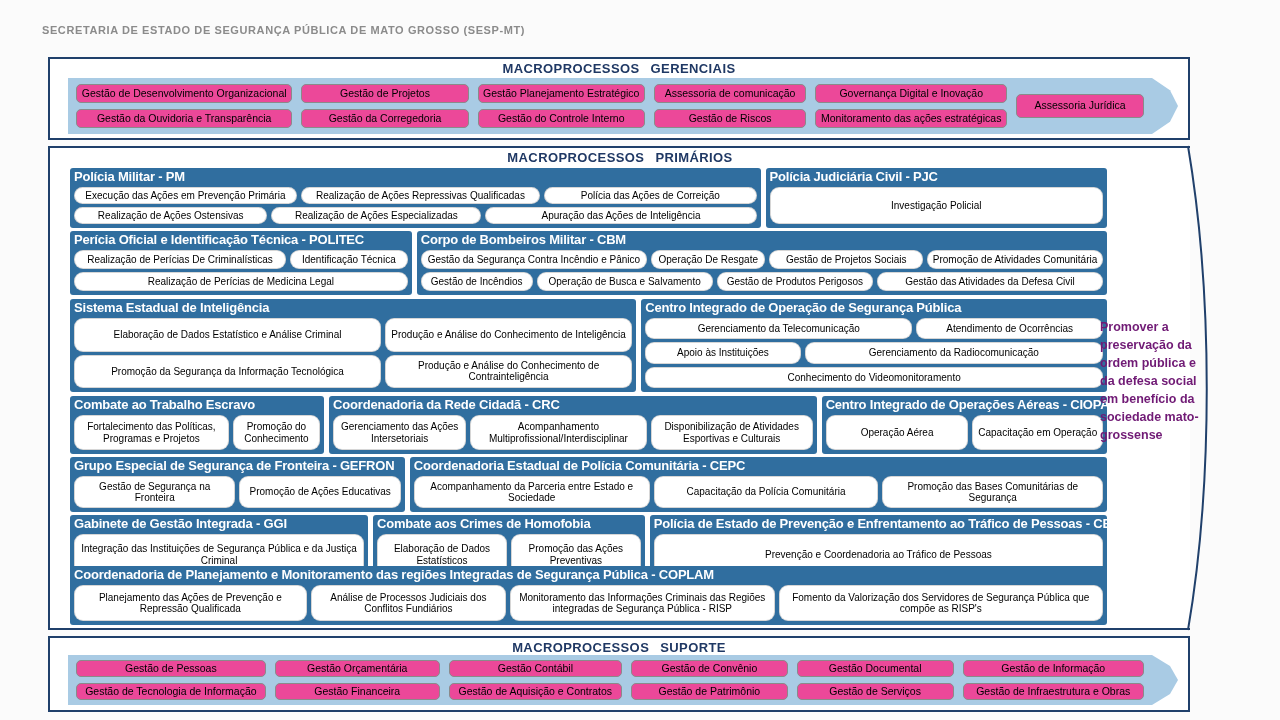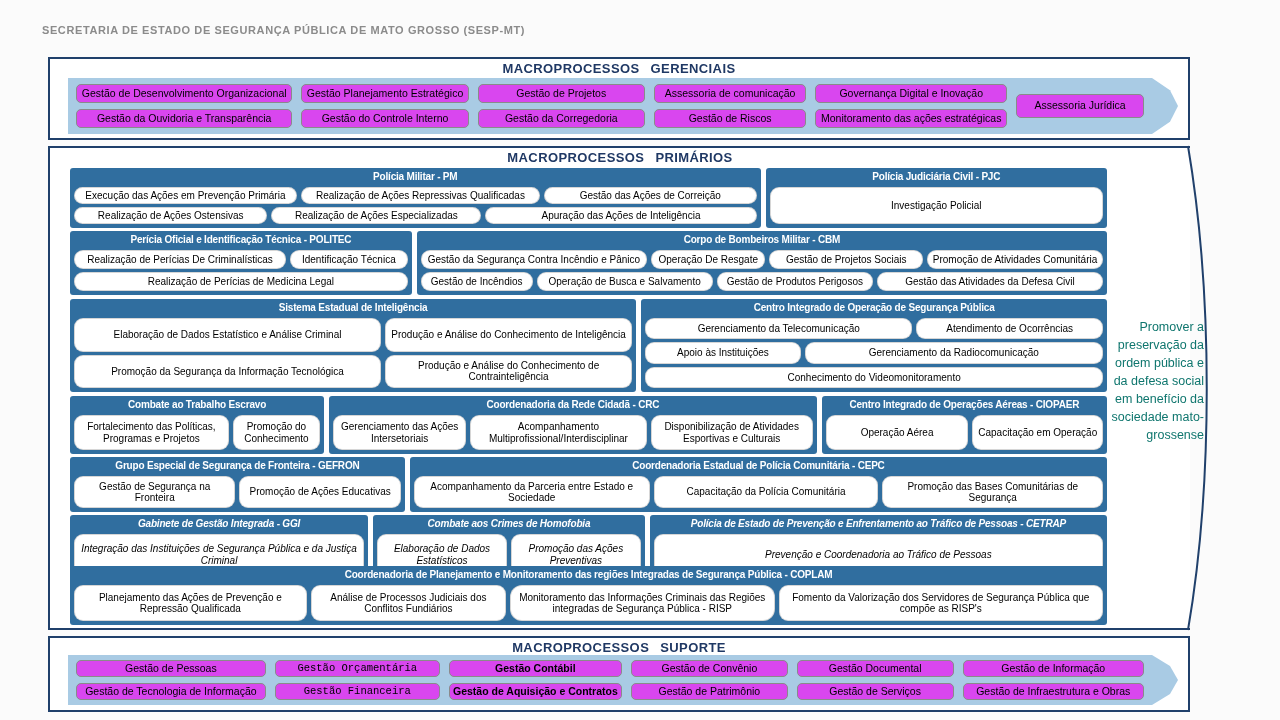--- a/index.html
+++ b/index.html
@@ -14,59 +14,59 @@
   #suporte{top:636px;height:76px;}
   .sec-title{text-align:center;font-weight:bold;color:#1f3864;font-size:13px;
              letter-spacing:.4px;word-spacing:7px;margin-top:2px;}
   
   .band{position:absolute;left:18px;background:#a9cbe4;display:flex;gap:9px;box-sizing:border-box;
         clip-path:polygon(0 0,calc(100% - 26px) 0,calc(100% - 8px) 22%,100% 50%,calc(100% - 8px) 78%,calc(100% - 26px) 100%,0 100%);}
   #gerenciais .band{top:19px;height:56px;width:1110px;padding:6px 34px 6px 8px;}
   #suporte .band{top:17px;height:50px;width:1110px;padding:5px 34px 5px 8px;}
   .band-col{display:flex;flex-direction:column;gap:6px;min-width:0;}
   .band-col.center{justify-content:center;}
-  .band-btn{flex:1;background:#d946ef;border:1px solid #8a8a8a;border-radius:5px;display:flex;
+  .band-btn{flex:1;background:#ec4899;border:1px solid #8a8a8a;border-radius:5px;display:flex;
             align-items:center;justify-content:center;font-size:10.5px;color:#000;text-align:center;
             line-height:1.05;padding:0 2px;white-space:nowrap;}
   .band-col.center .band-btn{flex:0 0 22px;}
   
   .prim-row{position:absolute;left:20px;width:1037px;display:flex;gap:5px;box-sizing:border-box;}
   .pblock{background:#306e9f;border-radius:3px;display:flex;flex-direction:column;min-width:0;
           box-sizing:border-box;padding:2px 4px 4px;}
-  .pblock-title{color:#ffffff;font-weight:bold;font-size:10px;text-align:center;
+  .pblock-title{color:#ffffff;font-weight:bold;font-size:13px;text-align:left;
                 letter-spacing:-.2px;flex:0 0 14px;line-height:14px;white-space:nowrap;}
   .pbtn-row{flex:1;display:flex;gap:4px;margin-top:3px;min-height:0;}
   .pbtn{background:#ffffff;border:1px solid rgba(0,0,0,.16);border-radius:9px;display:flex;
         align-items:center;justify-content:center;text-align:center;font-size:10px;line-height:1.12;
         color:#000;padding:1px 3px;box-sizing:border-box;min-width:0;overflow:hidden;}
-  #mission{position:absolute;left:1100px;top:318px;width:104px;text-align:right;font-weight:normal;
-           color:#0f766e;font-size:12.5px;line-height:18px;}
+  #mission{position:absolute;left:1100px;top:318px;width:104px;text-align:left;font-weight:bold;
+           color:#701a75;font-size:12.5px;line-height:18px;}
   #brace{position:absolute;left:1186px;top:144px;width:34px;height:488px;overflow:visible;}
 </style>
 </head>
 <body>
 
 <div id="canvas">
 
   <div id="header-text">SECRETARIA DE ESTADO DE SEGURANÇA PÚBLICA DE MATO GROSSO (SESP-MT)</div>
 
   <div id="gerenciais" class="sec-box">
     <div class="sec-title">MACROPROCESSOS GERENCIAIS</div>
     <div class="band" id="band-gerenciais">
         <div class="band-col" style="flex: 2.2 1 0%;">
           <div class="band-btn">Gestão de Desenvolvimento Organizacional</div>
           <div class="band-btn">Gestão da Ouvidoria e Transparência</div>
         </div>
         <div class="band-col" style="flex: 1.7 1 0%;">
+          <div class="band-btn">Gestão de Projetos</div>
+          <div class="band-btn">Gestão da Corregedoria</div>
+        </div>
+        <div class="band-col" style="flex: 1.7 1 0%;">
           <div class="band-btn">Gestão Planejamento Estratégico</div>
           <div class="band-btn">Gestão do Controle Interno</div>
-        </div>
-        <div class="band-col" style="flex: 1.7 1 0%;">
-          <div class="band-btn">Gestão de Projetos</div>
-          <div class="band-btn">Gestão da Corregedoria</div>
         </div>
         <div class="band-col" style="flex: 1.55 1 0%;">
           <div class="band-btn">Assessoria de comunicação</div>
           <div class="band-btn">Gestão de Riscos</div>
         </div>
         <div class="band-col" style="flex: 1.95 1 0%;">
           <div class="band-btn">Governança Digital e Inovação</div>
           <div class="band-btn">Monitoramento das ações estratégicas</div>
         </div>
         <div class="band-col center" style="flex: 1.3 1 0%;">
@@ -77,21 +77,21 @@
 
   <div id="primarios" class="sec-box">
     <div class="sec-title">MACROPROCESSOS PRIMÁRIOS</div>
     <div id="prim-blocks">
         <div class="prim-row" style="top: 20px; height: 60px;">
           <div class="pblock" style="flex: 694 1 0%;">
             <div class="pblock-title">Polícia Militar - PM</div>
             <div class="pbtn-row">
               <div class="pbtn" style="flex: 1.05 1 0%;">Execução das Ações em Prevenção Primária</div>
               <div class="pbtn" style="flex: 1.13 1 0%;">Realização de Ações Repressivas Qualificadas</div>
-              <div class="pbtn" style="flex: 1 1 0%;">Gestão das Ações de Correição</div>
+              <div class="pbtn" style="flex: 1 1 0%;">Polícia das Ações de Correição</div>
             </div>
             <div class="pbtn-row">
               <div class="pbtn" style="flex: 1 1 0%;">Realização de Ações Ostensivas</div>
               <div class="pbtn" style="flex: 1.09 1 0%;">Realização de Ações Especializadas</div>
               <div class="pbtn" style="flex: 1.42 1 0%;">Apuração das Ações de Inteligência</div>
             </div>
           </div>
           <div class="pblock" style="flex: 339 1 0%;">
             <div class="pblock-title">Polícia Judiciária Civil - PJC</div>
             <div class="pbtn-row">
@@ -187,21 +187,21 @@
           </div>
           <div class="pblock" style="flex: 700 1 0%;">
             <div class="pblock-title">Coordenadoria Estadual de Polícia Comunitária - CEPC</div>
             <div class="pbtn-row">
               <div class="pbtn" style="flex: 1.05 1 0%;">Acompanhamento da Parceria entre Estado e Sociedade</div>
               <div class="pbtn" style="flex: 1 1 0%;">Capacitação da Polícia Comunitária</div>
               <div class="pbtn" style="flex: 0.98 1 0%;">Promoção das Bases Comunitárias de Segurança</div>
             </div>
           </div>
         </div>
-        <div class="prim-row" style="top: 367px; height: 64px; font-style: italic;">
+        <div class="prim-row" style="top: 367px; height: 64px;">
           <div class="pblock" style="flex: 297 1 0%;">
             <div class="pblock-title">Gabinete de Gestão Integrada - GGI</div>
             <div class="pbtn-row">
               <div class="pbtn" style="flex: 1 1 0%;">Integração das Instituições de Segurança Pública e da Justiça Criminal</div>
             </div>
           </div>
           <div class="pblock" style="flex: 270 1 0%;">
             <div class="pblock-title">Combate aos Crimes de Homofobia</div>
             <div class="pbtn-row">
               <div class="pbtn" style="flex: 1 1 0%;">Elaboração de Dados Estatísticos</div>
@@ -214,46 +214,46 @@
               <div class="pbtn" style="flex: 1 1 0%;">Prevenção e Coordenadoria ao Tráfico de Pessoas</div>
             </div>
           </div>
         </div>
         <div class="prim-row" style="top: 418px; height: 59px;">
           <div class="pblock" style="flex: 1037 1 0%;">
             <div class="pblock-title">Coordenadoria de Planejamento e Monitoramento das regiões Integradas de Segurança Pública - COPLAM</div>
             <div class="pbtn-row">
               <div class="pbtn" style="flex: 1.2 1 0%;">Planejamento das Ações de Prevenção e Repressão Qualificada</div>
               <div class="pbtn" style="flex: 1 1 0%;">Análise de Processos Judiciais dos Conflitos Fundiários</div>
-              <div class="pbtn" style="flex: 1.37 1 0%; border-radius: 12px;">Monitoramento das Informações Criminais das Regiões integradas de Segurança Pública - RISP</div>
+              <div class="pbtn" style="flex: 1.37 1 0%;">Monitoramento das Informações Criminais das Regiões integradas de Segurança Pública - RISP</div>
               <div class="pbtn" style="flex: 1.69 1 0%;">Fomento da Valorização dos Servidores de Segurança Pública que compõe as RISP's</div>
             </div>
           </div>
         </div>
       </div>
   </div>
 
   <div id="mission">Promover a preservação da ordem pública e da defesa social em benefício da sociedade mato-grossense</div>
 
   <svg id="brace" viewBox="0 0 34 488" xmlns="http://www.w3.org/2000/svg">
     <path d="M2,2 C27,150 27,340 2,486" stroke="#20406b" stroke-width="2" fill="none"></path>
   </svg>
 
   <div id="suporte" class="sec-box">
     <div class="sec-title">MACROPROCESSOS SUPORTE</div>
     <div class="band" id="band-suporte">
         <div class="band-col" style="flex: 1.15 1 0%;">
           <div class="band-btn">Gestão de Pessoas</div>
           <div class="band-btn">Gestão de Tecnologia de Informação</div>
         </div>
-        <div class="band-col" style="flex: 1 1 0%; font-family: Liberation Mono, monospace;">
+        <div class="band-col" style="flex: 1 1 0%;">
           <div class="band-btn">Gestão Orçamentária</div>
           <div class="band-btn">Gestão Financeira</div>
         </div>
-        <div class="band-col" style="flex: 1.05 1 0%; font-weight: bold;">
+        <div class="band-col" style="flex: 1.05 1 0%;">
           <div class="band-btn">Gestão Contábil</div>
           <div class="band-btn">Gestão de Aquisição e Contratos</div>
         </div>
         <div class="band-col" style="flex: 0.95 1 0%;">
           <div class="band-btn">Gestão de Convênio</div>
           <div class="band-btn">Gestão de Patrimônio</div>
         </div>
         <div class="band-col" style="flex: 0.95 1 0%;">
           <div class="band-btn">Gestão Documental</div>
           <div class="band-btn">Gestão de Serviços</div>

